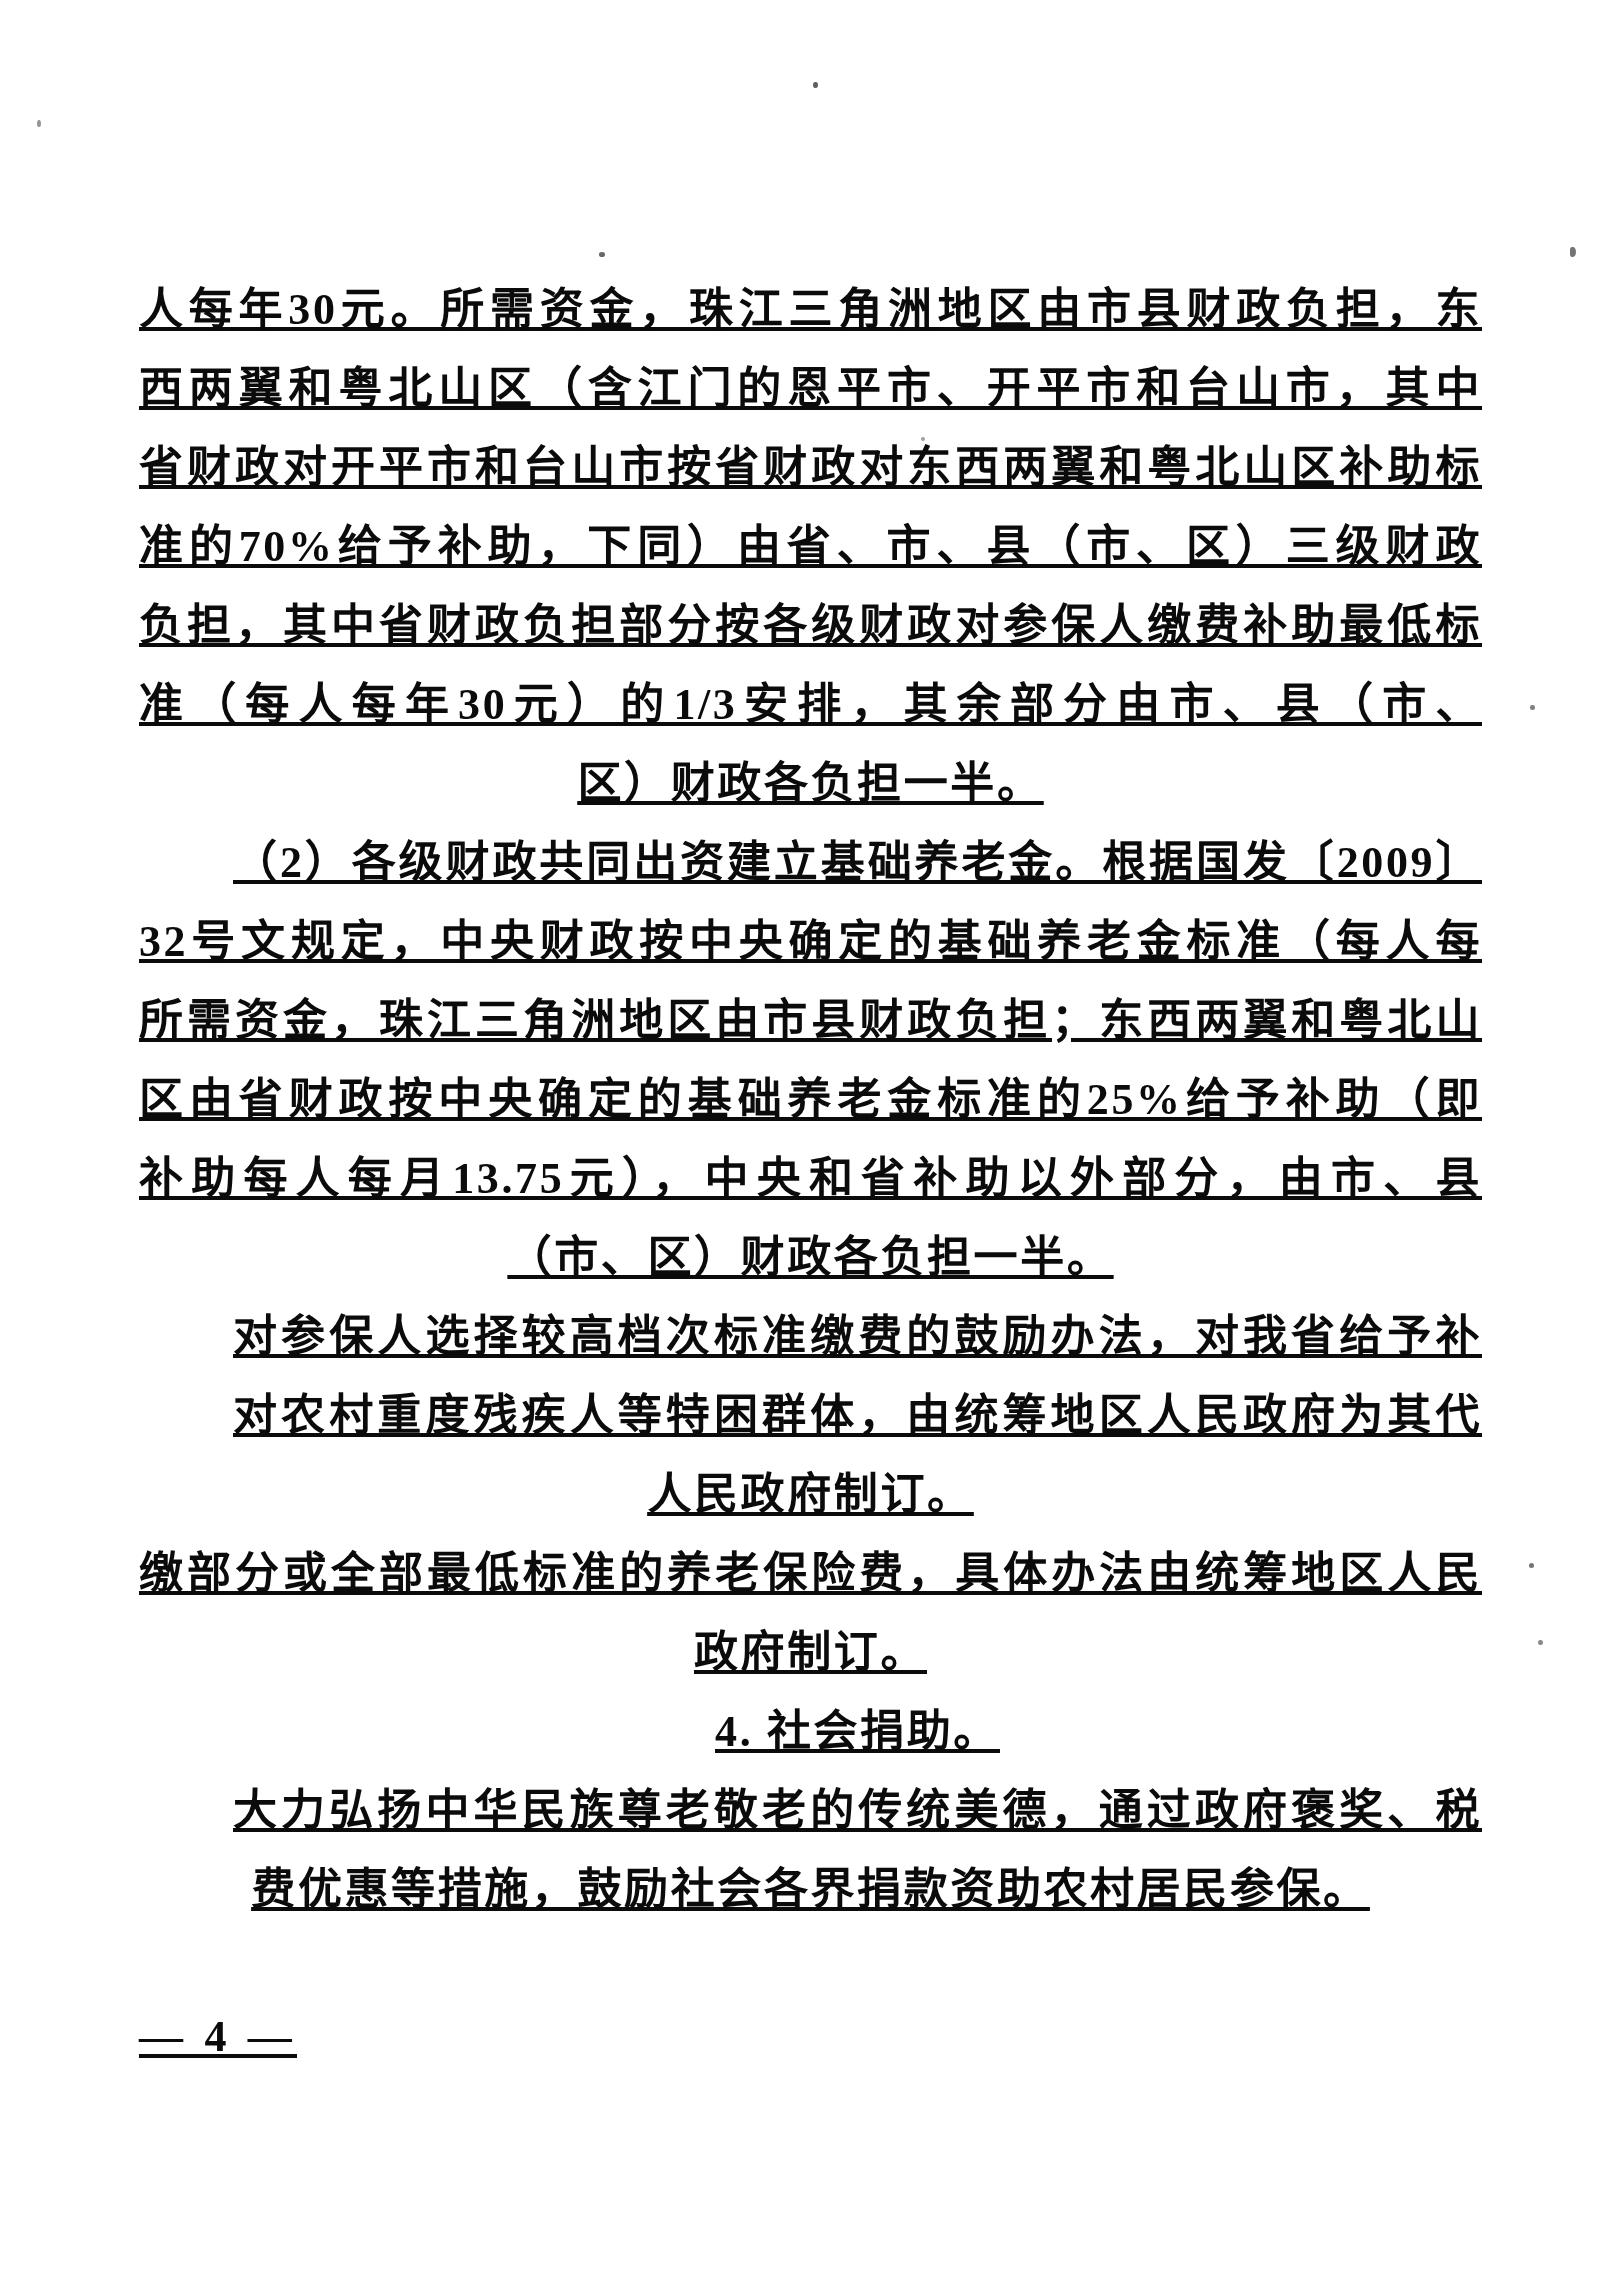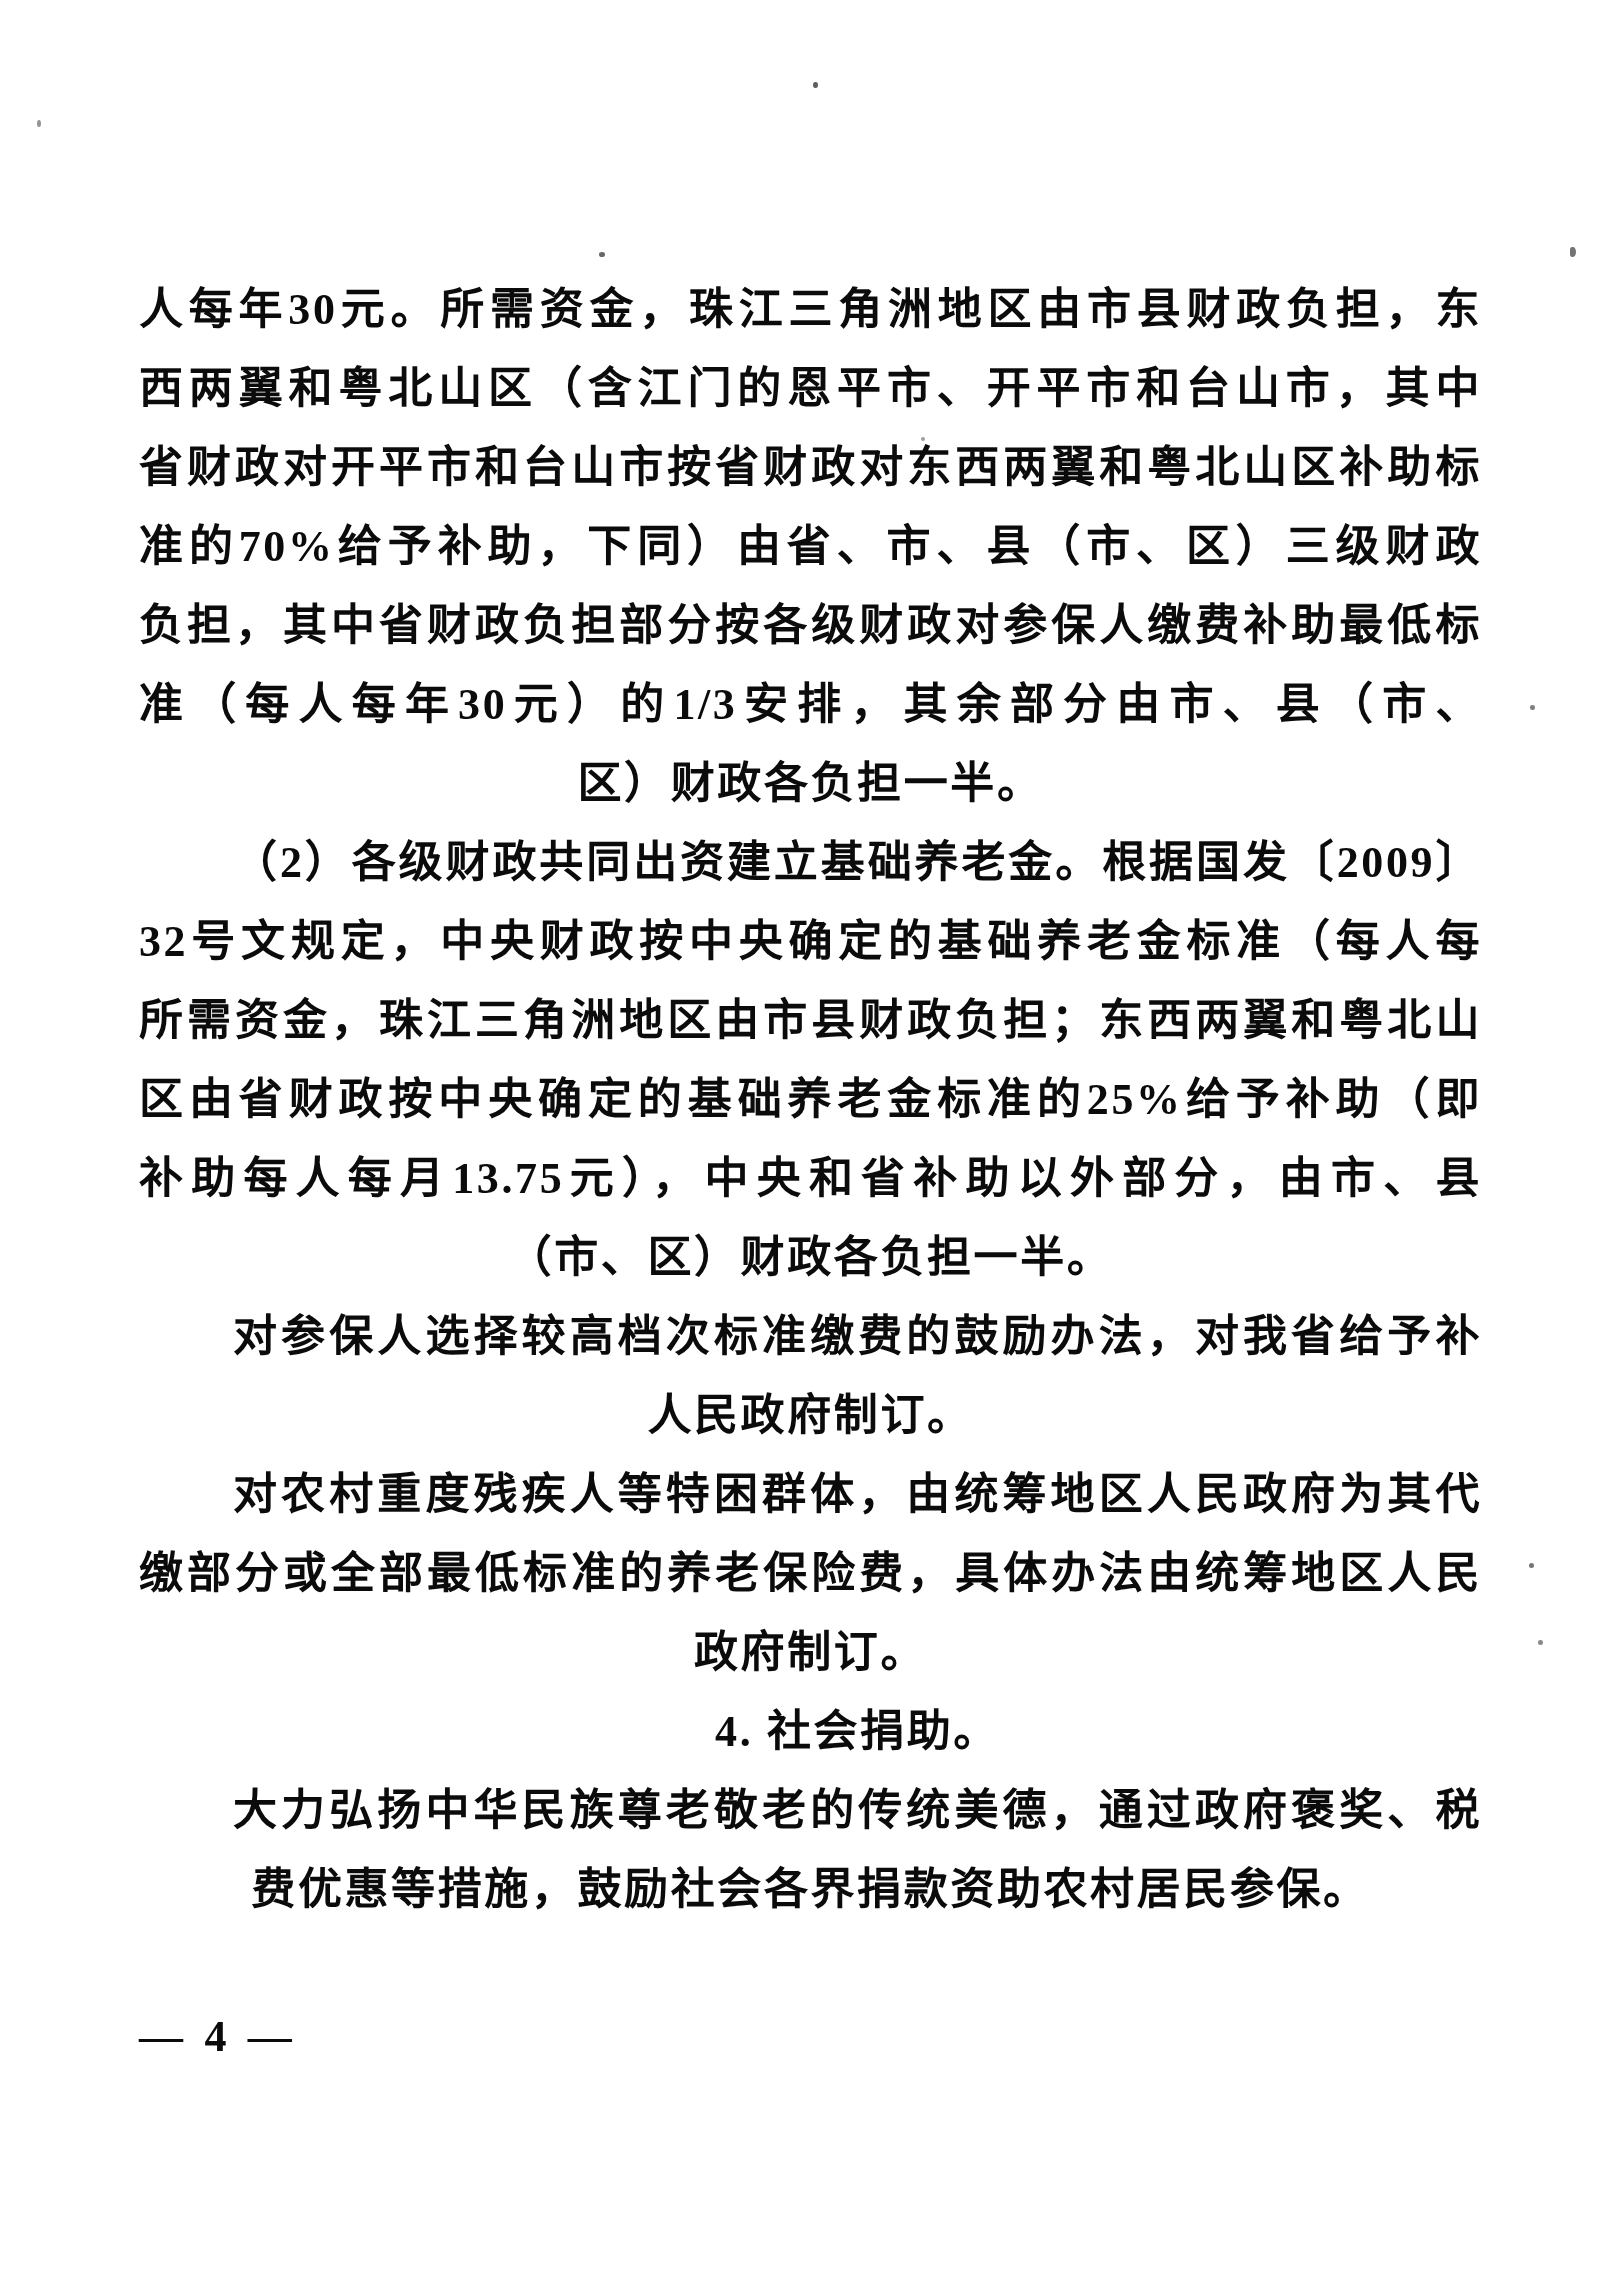--- a/index.html
+++ b/index.html
@@ -1,15 +1,15 @@
 <!DOCTYPE html>
 <html lang="zh-CN" style="font-size:10.5px"><head>
 <meta charset="utf-8">
 <style>
-  * { box-sizing: border-box; }
+  * { box-sizing: border-box; text-decoration: underline; }
   html, body { margin: 0; padding: 0; background: #ffffff; }
   .page {
     position: relative;
     width: 1612px;
     height: 2295px;
     background: #ffffff;
     overflow: hidden;
     font-family: "Liberation Serif", "DejaVu Serif", serif;
     color: #0b0b0b;
   }
@@ -66,22 +66,22 @@
       <div class="line full">负担，其中省财政负担部分按各级财政对参保人缴费补助最低标</div>
       <div class="line full">准（每人每年30元）的1/3安排，其余部分由市、县（市、</div>
       <div class="line">区）财政各负担一半。</div>
       <div class="line full indent">（2）各级财政共同出资建立基础养老金。根据国发〔2009〕</div>
       <div class="line full">32号文规定，中央财政按中央确定的基础养老金标准（每人每</div>
       <div class="line full">所需资金，珠江三角洲地区由市县财政负担；东西两翼和粤北山</div>
       <div class="line full">区由省财政按中央确定的基础养老金标准的25%给予补助（即</div>
       <div class="line full">补助每人每月13.75元），中央和省补助以外部分，由市、县</div>
       <div class="line">（市、区）财政各负担一半。</div>
       <div class="line full indent">对参保人选择较高档次标准缴费的鼓励办法，对我省给予补助</div>
+      <div class="line full indent">对农村重度残疾人等特困群体，由统筹地区人民政府为其代</div>
       <div class="line">人民政府制订。</div>
-      <div class="line full indent">对农村重度残疾人等特困群体，由统筹地区人民政府为其代</div>
       <div class="line full">缴部分或全部最低标准的养老保险费，具体办法由统筹地区人民</div>
       <div class="line">政府制订。</div>
       <div class="line indent">4. 社会捐助。</div>
       <div class="line full indent">大力弘扬中华民族尊老敬老的传统美德，通过政府褒奖、税</div>
       <div class="line">费优惠等措施，鼓励社会各界捐款资助农村居民参保。</div>
     </div>
 
   <div class="footer">— 4 —</div>
 
   <div class="speck" style="left:813px;top:82px;width:4.6px;height:5.9px;opacity:.75;"></div>

